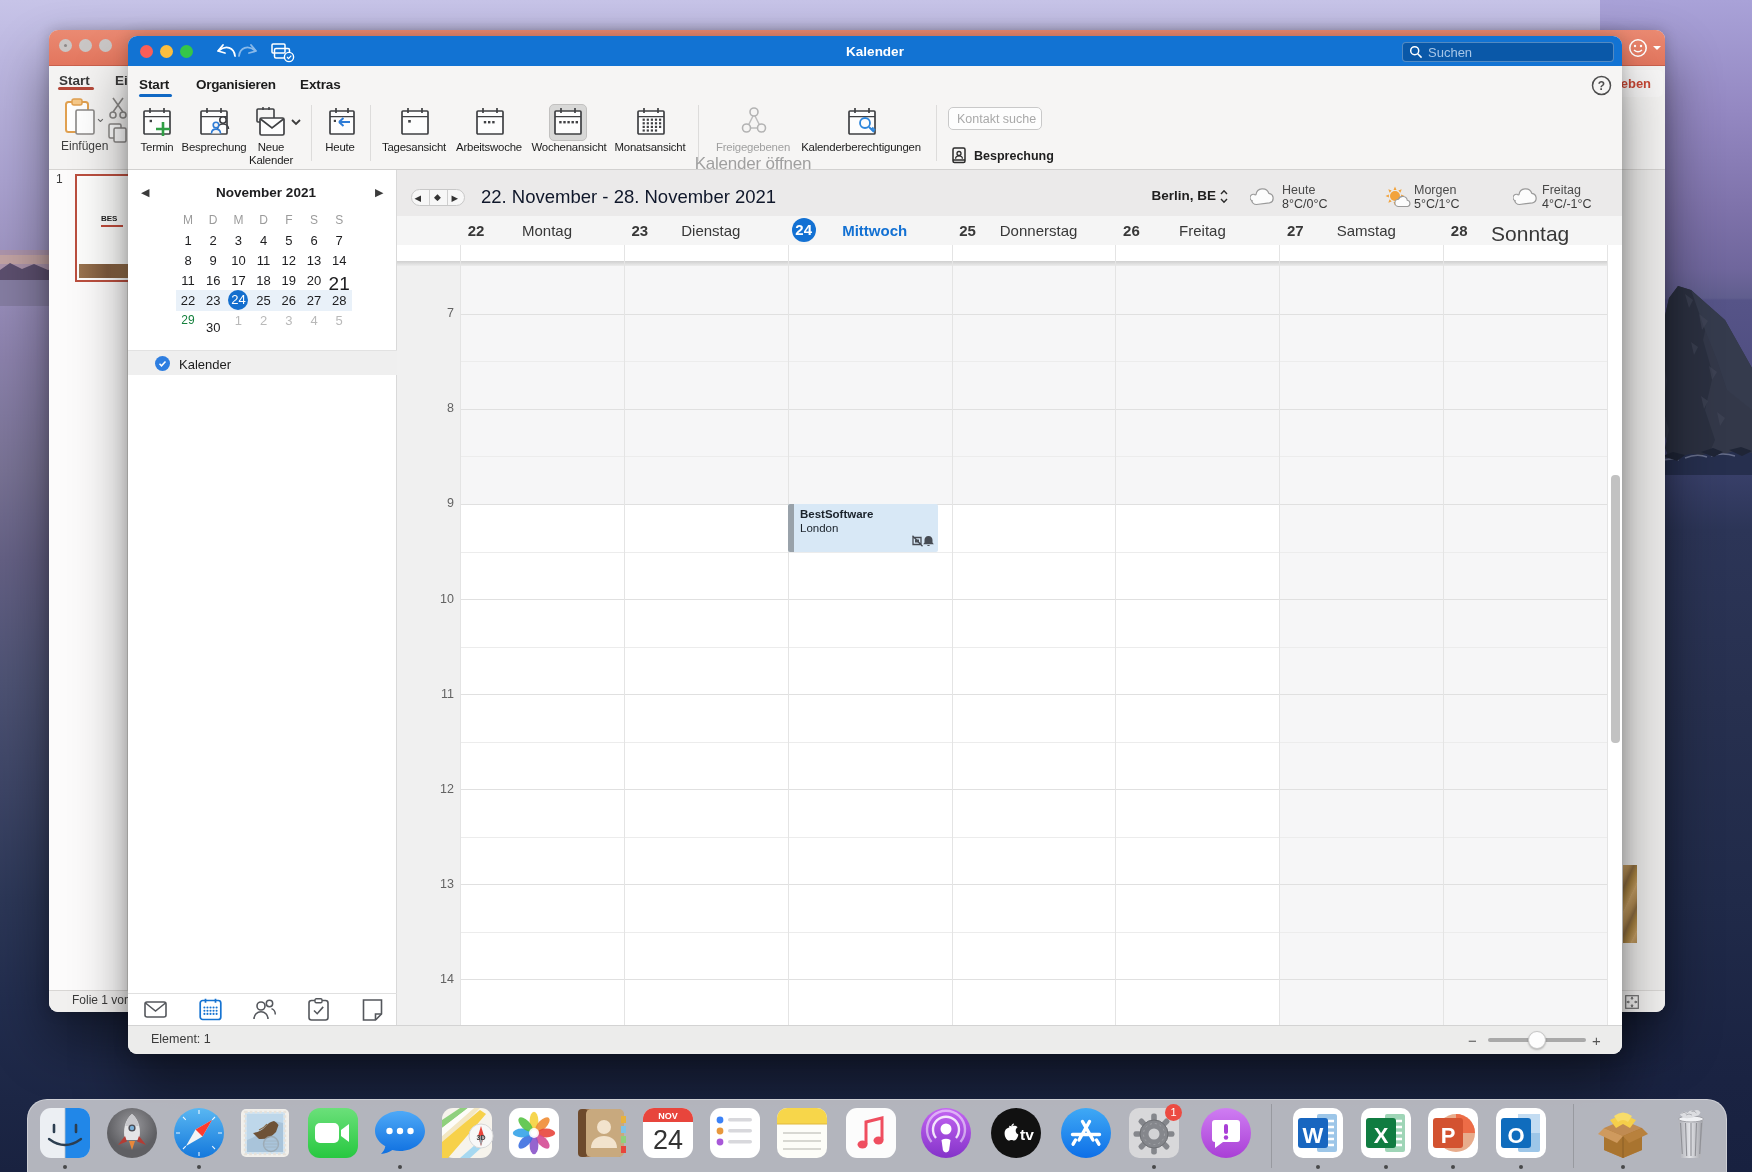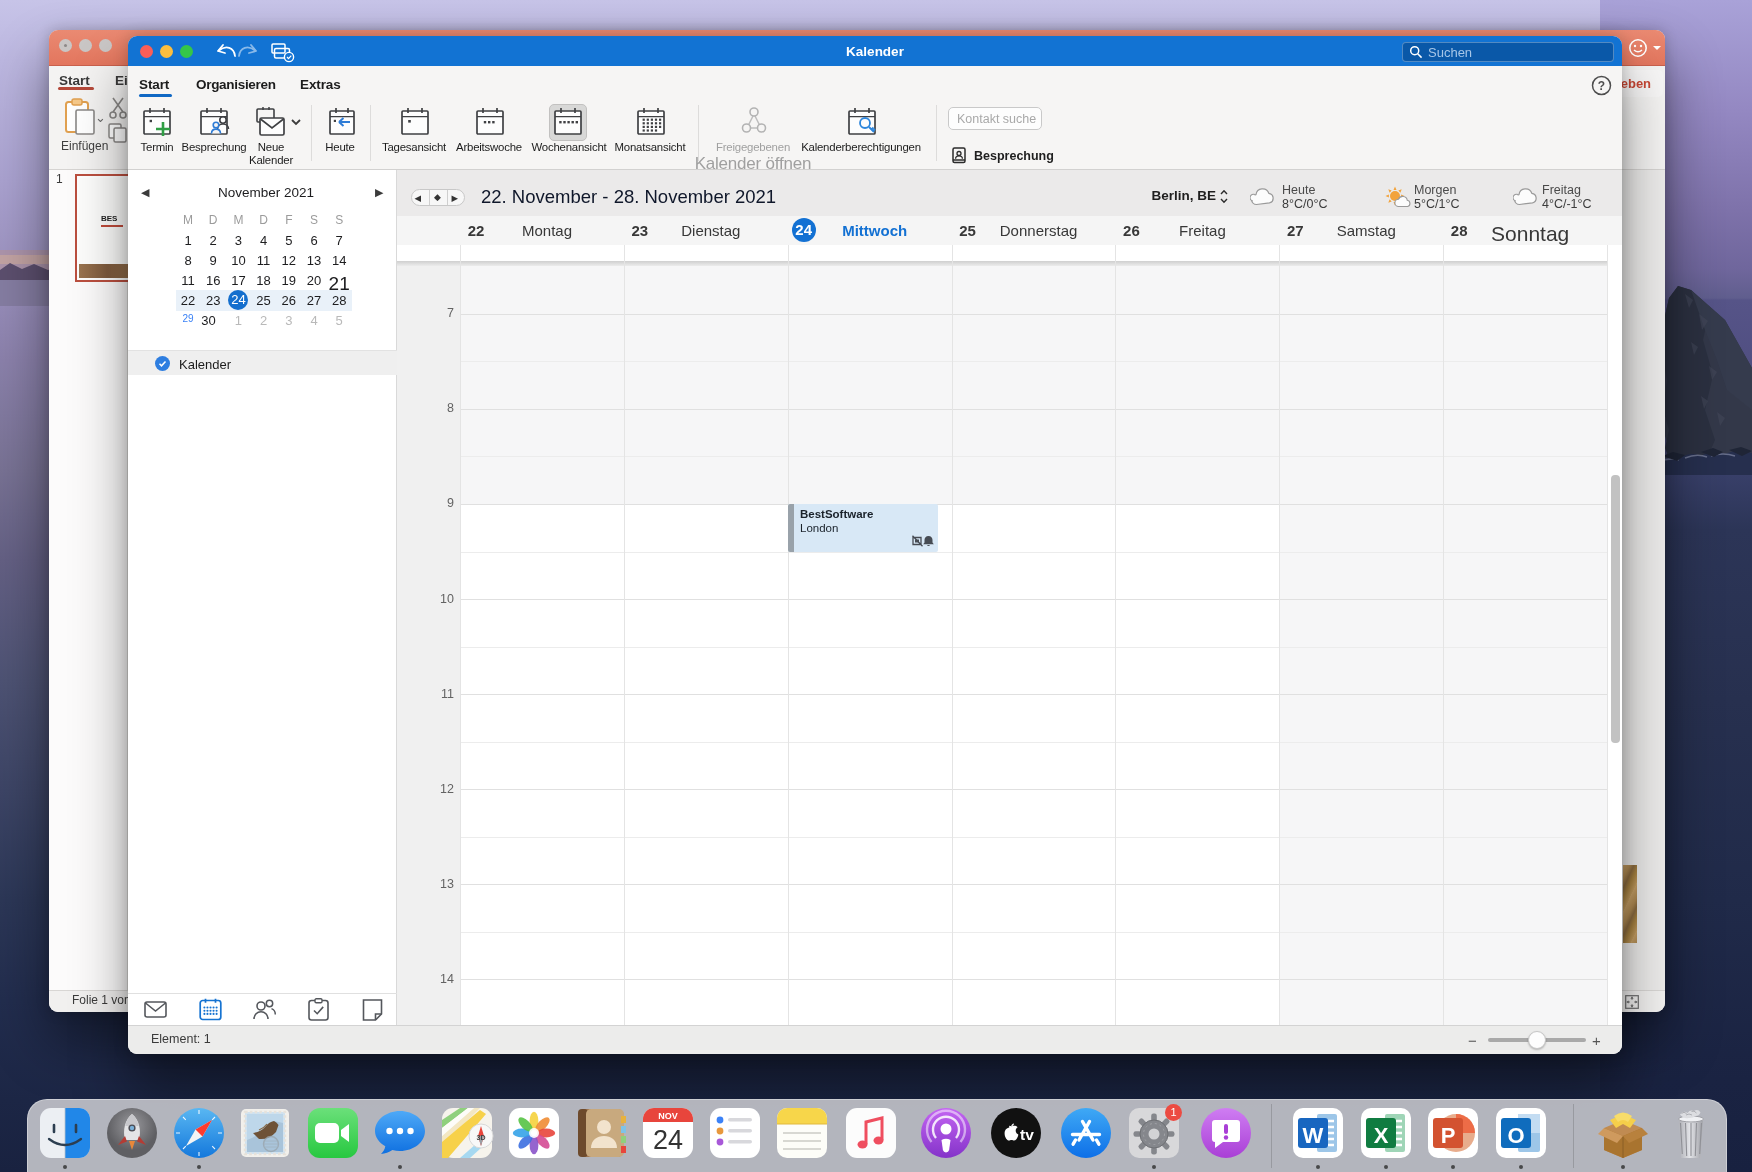--- a/index.html
+++ b/index.html
@@ -233,21 +233,21 @@
 <path d="M1 13 h12" stroke="#2b2b2b" stroke-width="1.3"></path>
 </svg>
     <div class="a" style="left:846px;top:113px;font-size:12.5px;font-weight:600;color:#1f1f1f">Besprechung</div>
     <svg class="a" style="left:1463px;top:39px" width="21" height="21" viewBox="0 0 21 21">
 <circle cx="10.5" cy="10.5" r="9" fill="none" stroke="#4e4e4e" stroke-width="1.5"></circle>
 <text x="10.5" y="15" text-anchor="middle" font-size="12" font-weight="600" fill="#4e4e4e" font-family="Liberation Sans">?</text>
 </svg>
     <div class="a" style="left:0px;top:134px;width:269px;height:855px;background:#fff"></div>
     <div class="a" style="left:268px;top:134px;width:1px;height:855px;background:#d9d9d9"></div>
     <div class="a" style="left:13px;top:150px;width:10px;font-size:11px;color:#3b3b3b">◀</div>
-    <div class="a" style="left:48px;top:149px;width:180px;text-align:center;font-size:13.5px;font-weight:400;color:#1d1d1f">November 2021</div>
+    <div class="a" style="left:48px;top:149px;width:180px;text-align:center;font-size:13.5px;font-weight:700;color:#1d1d1f">November 2021</div>
     <div class="a" style="left:247px;top:150px;width:10px;font-size:11px;color:#3b3b3b">▶</div>
     <div class="a" style="left:51.0px;top:177px;width:18px;text-align:center;font-size:12px;color:#9b9b9b">M</div>
     <div class="a" style="left:76.19999999999999px;top:177px;width:18px;text-align:center;font-size:12px;color:#9b9b9b">D</div>
     <div class="a" style="left:101.4px;top:177px;width:18px;text-align:center;font-size:12px;color:#9b9b9b">M</div>
     <div class="a" style="left:126.60000000000002px;top:177px;width:18px;text-align:center;font-size:12px;color:#9b9b9b">D</div>
     <div class="a" style="left:151.8px;top:177px;width:18px;text-align:center;font-size:12px;color:#9b9b9b">F</div>
     <div class="a" style="left:177.0px;top:177px;width:18px;text-align:center;font-size:12px;color:#9b9b9b">S</div>
     <div class="a" style="left:202.2px;top:177px;width:18px;text-align:center;font-size:12px;color:#9b9b9b">S</div>
     <div class="a" style="left:48px;top:254px;width:176px;height:20.5px;background:#e9f1f9"></div>
     <div class="a" style="left:48.0px;top:197px;width:24px;text-align:center;font-size:13px;color:#1d1d1f">1</div>
@@ -271,22 +271,22 @@
     <div class="a" style="left:148.8px;top:237px;width:24px;text-align:center;font-size:13px;color:#1d1d1f">19</div>
     <div class="a" style="left:174.0px;top:237px;width:24px;text-align:center;font-size:13px;color:#1d1d1f">20</div>
     <div class="a" style="left:199.2px;top:237px;width:24px;text-align:center;font-size:19px;color:#1d1d1f">21</div>
     <div class="a" style="left:48.0px;top:257px;width:24px;text-align:center;font-size:13px;color:#1d1d1f">22</div>
     <div class="a" style="left:73.19999999999999px;top:257px;width:24px;text-align:center;font-size:13px;color:#1d1d1f">23</div>
     <div class="a" style="left:100.4px;top:254px;width:20px;height:20px;border-radius:50%;background:#146fce;color:#fff;font-size:13px;text-align:center;line-height:20px">24</div>
     <div class="a" style="left:123.60000000000002px;top:257px;width:24px;text-align:center;font-size:13px;color:#1d1d1f">25</div>
     <div class="a" style="left:148.8px;top:257px;width:24px;text-align:center;font-size:13px;color:#1d1d1f">26</div>
     <div class="a" style="left:174.0px;top:257px;width:24px;text-align:center;font-size:13px;color:#1d1d1f">27</div>
     <div class="a" style="left:199.2px;top:257px;width:24px;text-align:center;font-size:13px;color:#1d1d1f">28</div>
-    <div class="a" style="left:48.0px;top:277px;width:24px;text-align:center;font-size:10px;color:#3b82f6">29</div>
-    <div class="a" style="left:73.19999999999999px;top:277px;width:24px;text-align:left;font-size:13px;color:#1d1d1f">30</div>
+    <div class="a" style="left:48.0px;top:277px;width:24px;text-align:center;font-size:12px;color:#15803d">29</div>
+    <div class="a" style="left:73.19999999999999px;top:284px;width:24px;text-align:center;font-size:13px;color:#1d1d1f">30</div>
     <div class="a" style="left:98.4px;top:277px;width:24px;text-align:center;font-size:13px;color:#b9b9b9">1</div>
     <div class="a" style="left:123.60000000000002px;top:277px;width:24px;text-align:center;font-size:13px;color:#b9b9b9">2</div>
     <div class="a" style="left:148.8px;top:277px;width:24px;text-align:center;font-size:13px;color:#b9b9b9">3</div>
     <div class="a" style="left:174.0px;top:277px;width:24px;text-align:center;font-size:13px;color:#b9b9b9">4</div>
     <div class="a" style="left:199.2px;top:277px;width:24px;text-align:center;font-size:13px;color:#b9b9b9">5</div>
     <div class="a" style="left:0px;top:314px;width:269px;height:1px;background:#e2e2e2"></div>
     <div class="a" style="left:0px;top:315px;width:269px;height:24px;background:#efefef"></div>
     <div class="a" style="left:27px;top:320px;width:15px;height:15px;border-radius:50%;background:#2e7ee0"></div>
     <svg class="a" style="left:27px;top:320px" width="15" height="15" viewBox="0 0 15 15">
       <path d="M4.5 7.8 l2 2 l4 -4.4" fill="none" stroke="#fff" stroke-width="1.5"></path>

